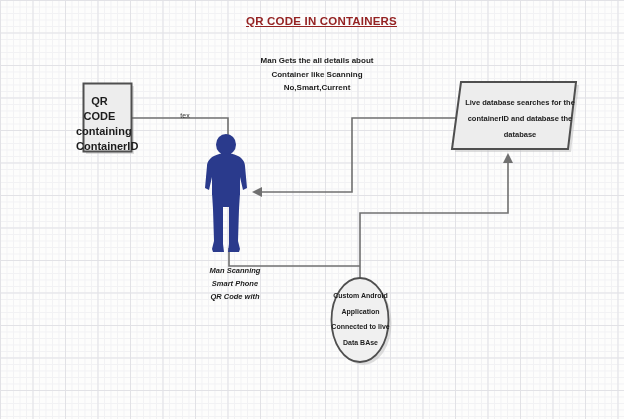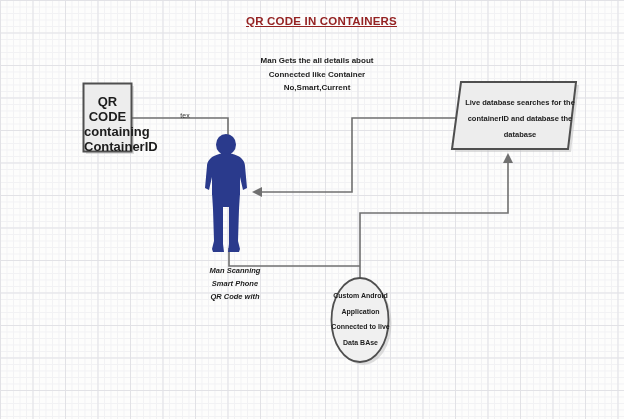--- a/index.html
+++ b/index.html
@@ -18,22 +18,22 @@
   .title{
     left:0;right:0;top:15px;text-align:center;
     font-size:11.5px;font-weight:bold;letter-spacing:.2px;
     color:#942222;text-decoration:underline;
   }
   .note{
     left:217px;top:54px;width:200px;text-align:center;
     font-size:8px;line-height:13.5px;color:#1c1c1c;font-weight:bold;
   }
   .qr-label{
-    left:84px;top:94px;width:47px;text-align:center;
-    font-size:13px;line-height:15px;color:#1c1c1c;font-weight:bold;
+    left:76px;top:94px;width:47px;text-align:center;
+    font-size:11px;line-height:15px;color:#1c1c1c;font-weight:bold;
   }
   .tex-label{
     left:170px;top:112px;width:30px;text-align:center;
     font-size:7px;color:#333333;
   }
   .person-caption{
     left:192px;top:264px;width:86px;text-align:center;
     font-size:7.5px;line-height:13px;color:#1c1c1c;font-weight:bold;font-style:italic;
   }
   .db-label{
@@ -85,21 +85,21 @@
                C13 29 16 25 20 23 Z"></path>
       <path d="M18 60 L46 60 L45 76 L44 108 L46 116 L45 119 L34 119 L35 111 L35 74
                L29 74 L29 111 L30 119 L19 119 L18 116 L20 108 L19 76 Z"></path>
     </g>
   </svg>
 
   <div class="abs title">QR CODE IN CONTAINERS</div>
 
   <div class="abs note">
     <span class="line">Man Gets the all details about</span>
-    <span class="line">Connected like Container</span>
+    <span class="line">Container like Scanning</span>
     <span class="line">No,Smart,Current</span>
   </div>
 
   <div class="abs qr-label">
     <span class="line">QR CODE</span>
     <span class="line">containing</span>
     <span class="line">ContainerID</span>
   </div>
 
   <div class="abs tex-label">tex</div>

